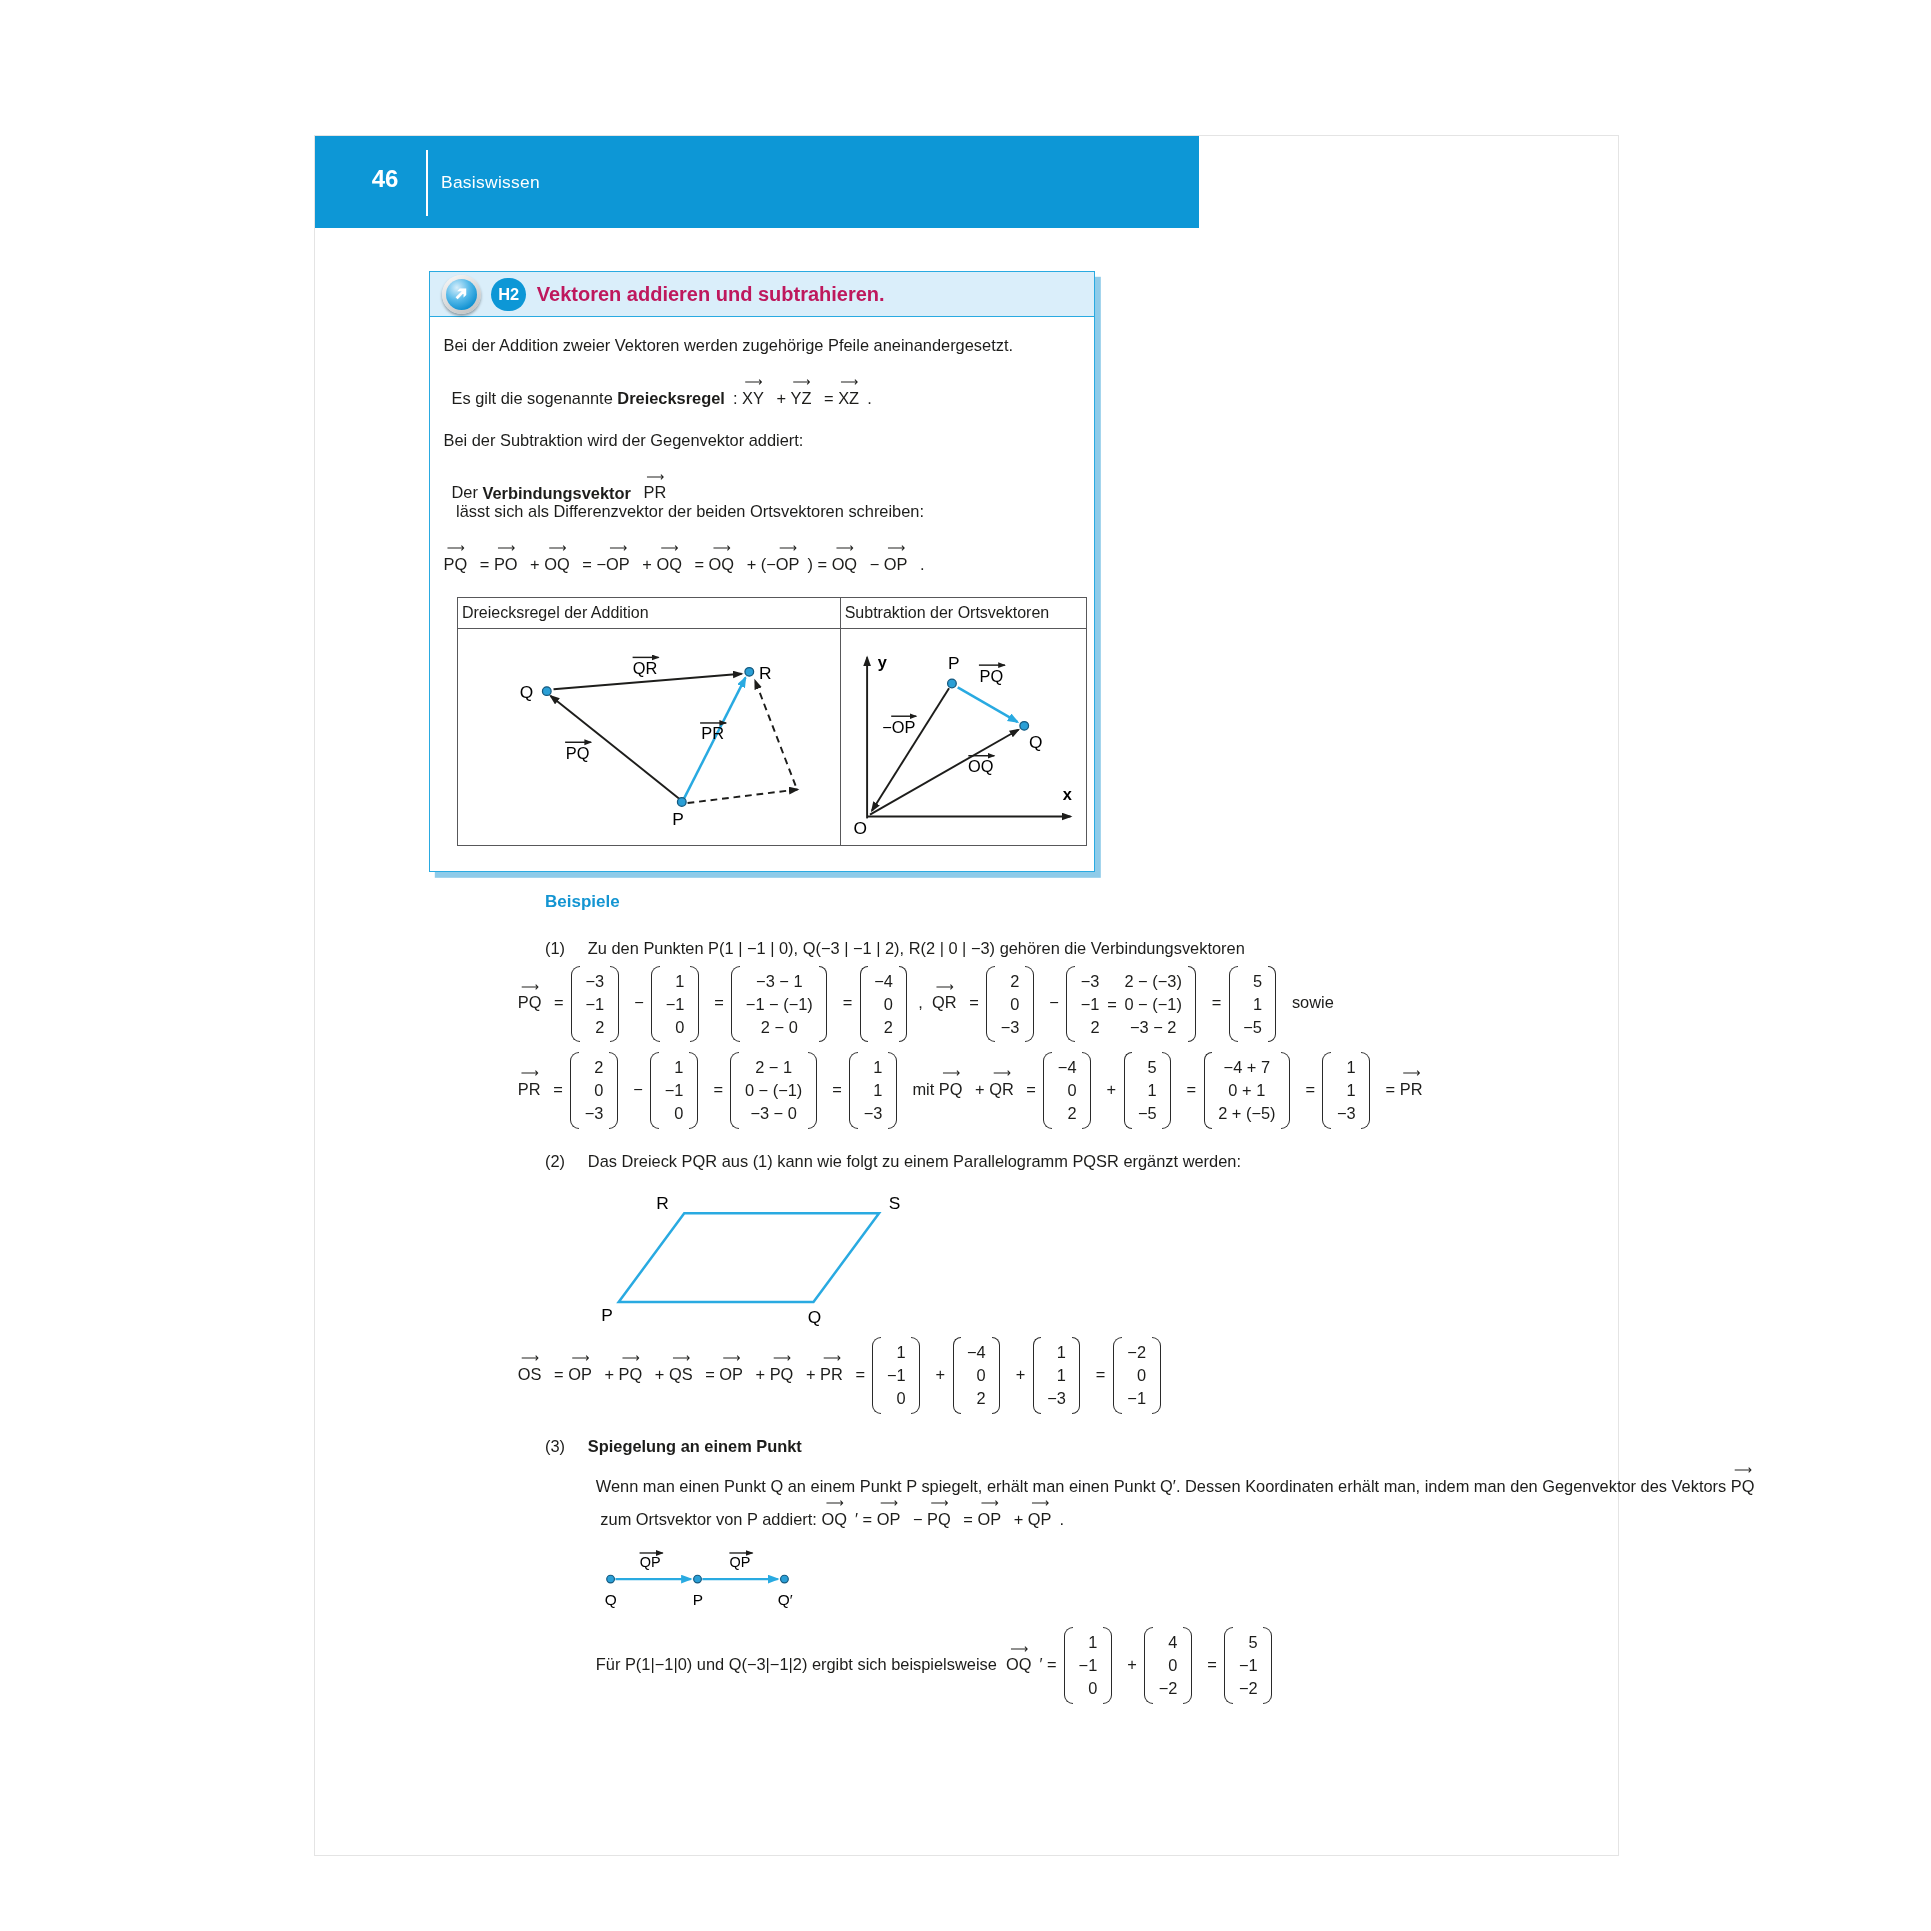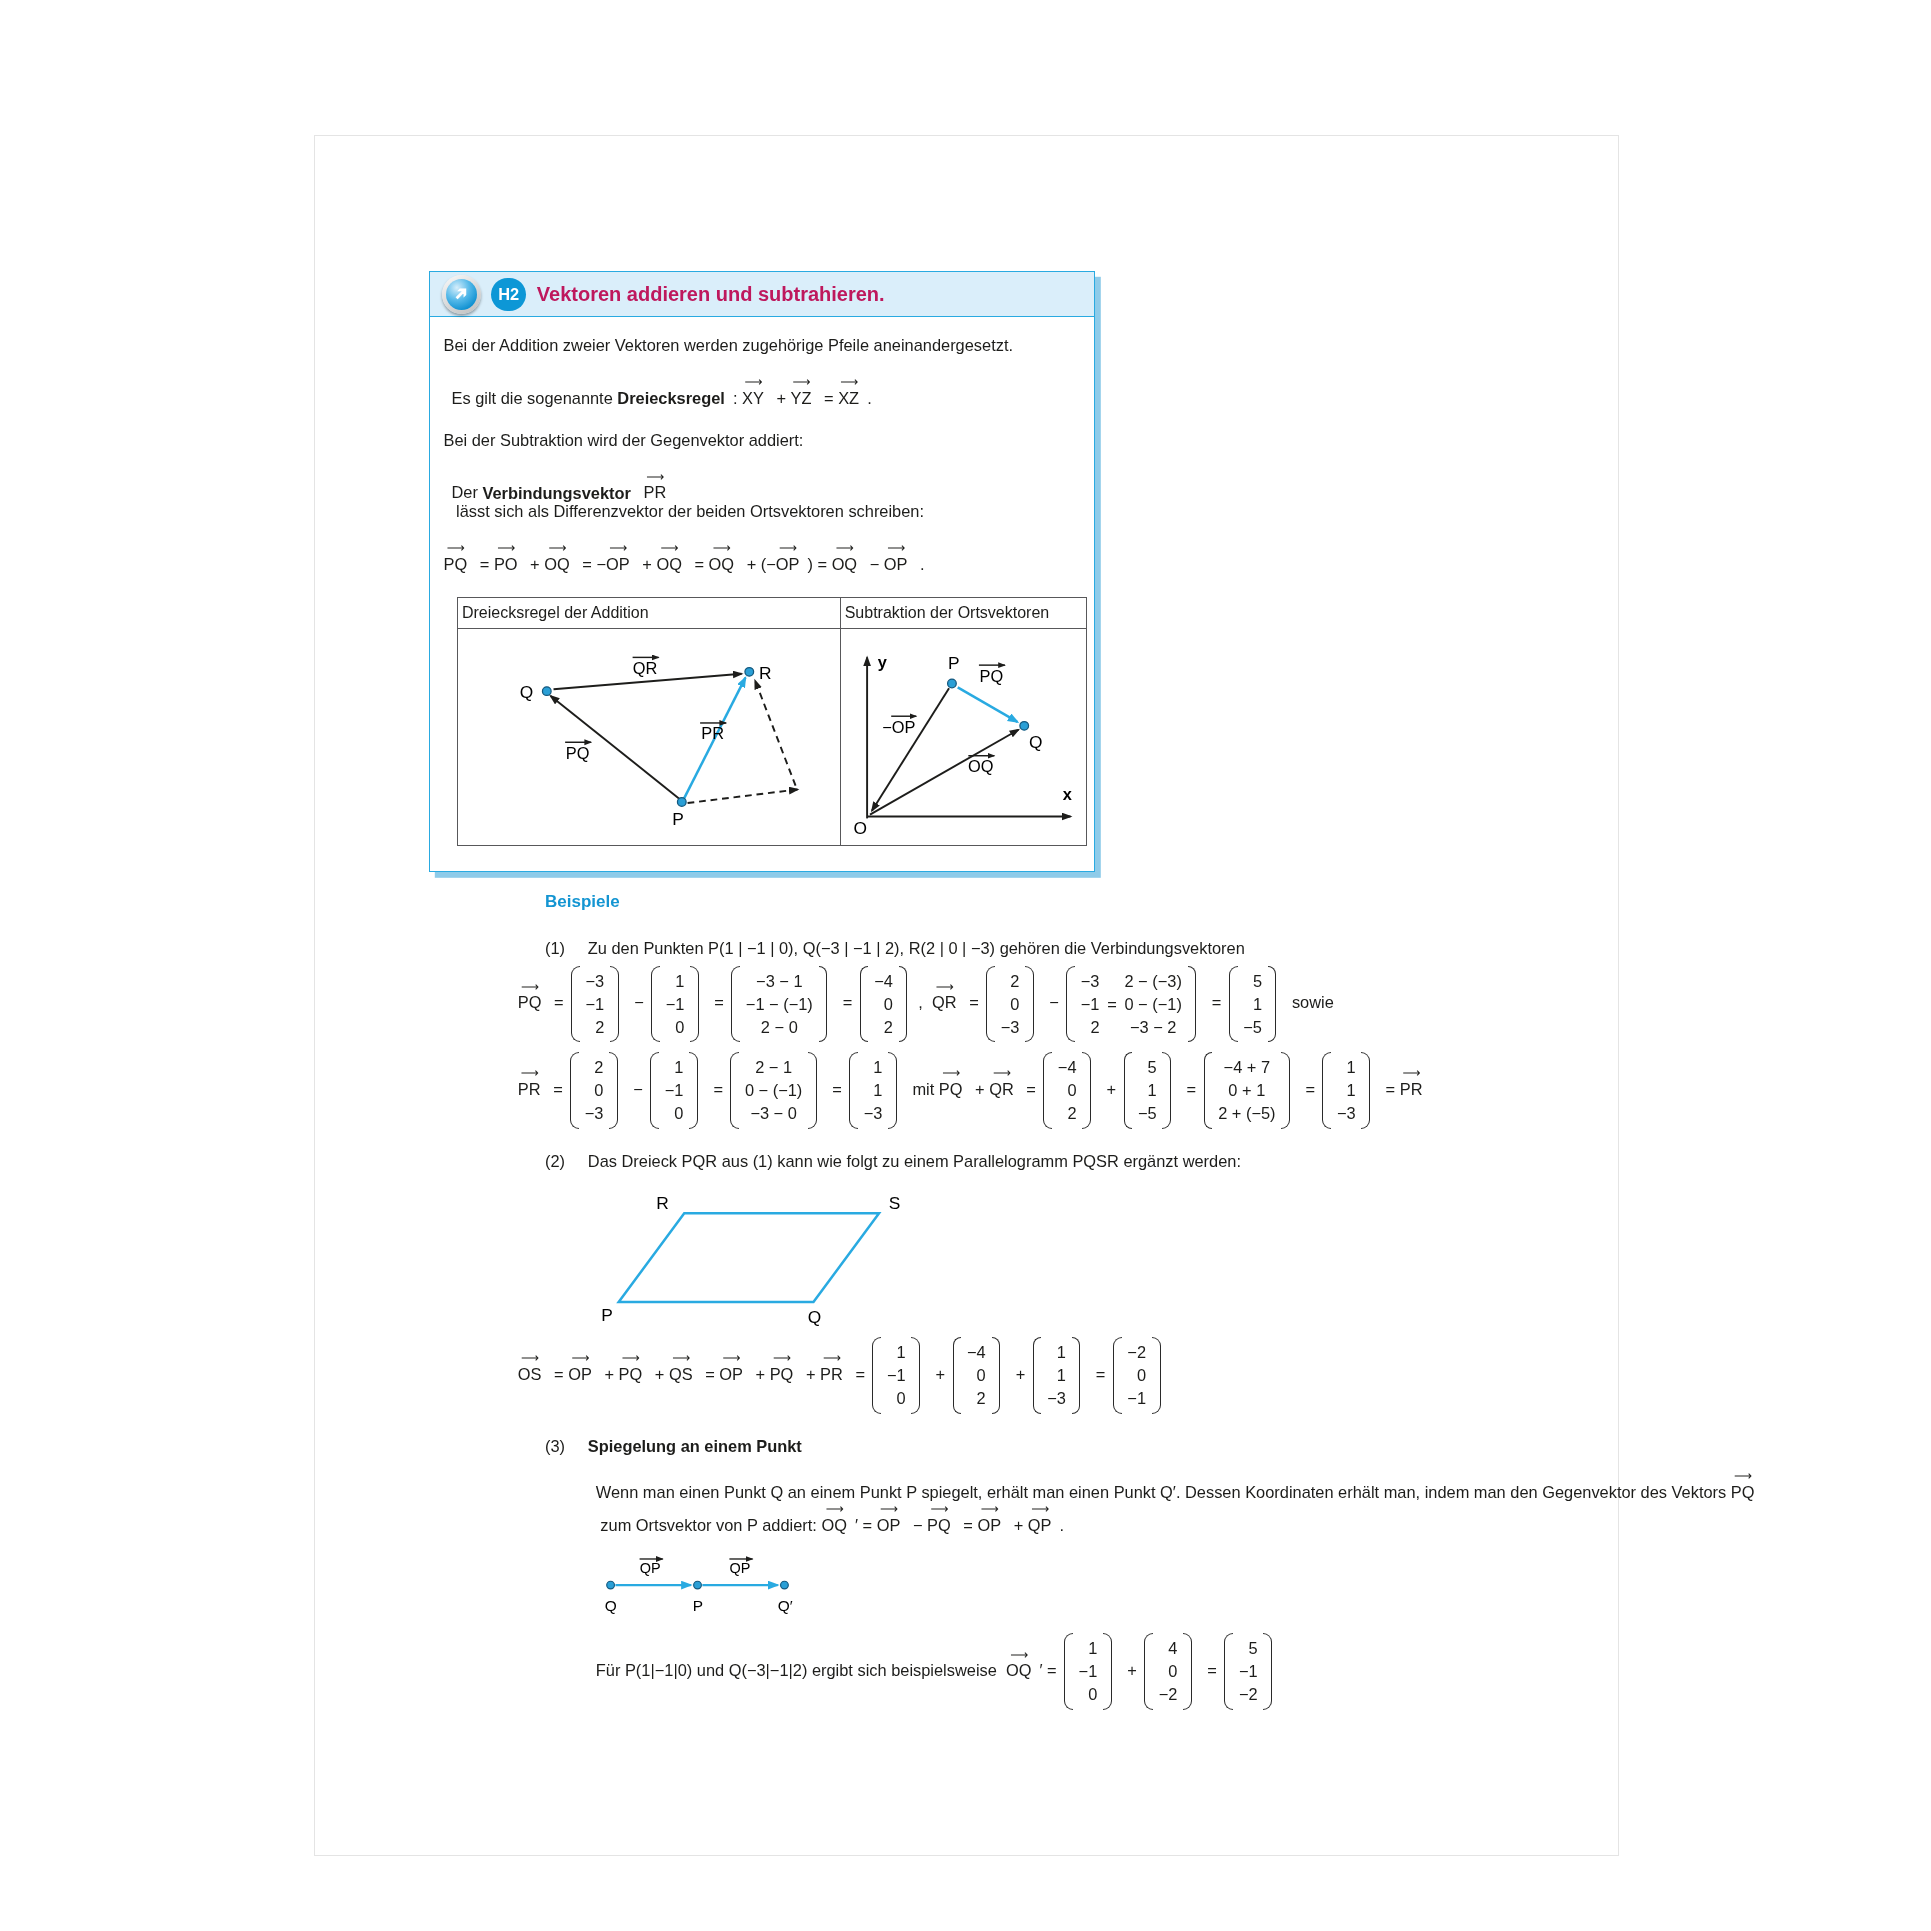--- a/index.html
+++ b/index.html
@@ -76,20 +76,25 @@
       </marker>
       <marker id="m-bs" markerWidth="9" markerHeight="8" refX="7" refY="3" orient="auto" markerUnits="userSpaceOnUse">
         <path d="M0,0 L8,3 L0,6 Z" fill="#1d1d1b"></path>
       </marker>
       <marker id="m-c" markerWidth="13" markerHeight="11" refX="10" refY="4.5" orient="auto" markerUnits="userSpaceOnUse">
         <path d="M0,0 L12,4.5 L0,9 Z" fill="#29aae1"></path>
       </marker>
     </defs>
   </svg>
 
+  <div class="topbar">
+    <div class="page-num">46</div>
+    <div class="top-divider"></div>
+    <div class="section-title">Basiswissen</div>
+  </div>
 
   <div class="infobox">
     <div class="ib-head">
       <span class="glossy">
         <span class="glossy-inner">
           <span class="arrow-glyph">➔</span>
         </span>
       </span>
       <span class="h2-badge">H2</span>
       <span class="ib-title">Vektoren addieren und subtrahieren.</span>
@@ -342,21 +347,21 @@
                 <span class="cell">−1</span>
               </span>
               <span class="pr"></span>
             </span></div>
       </div>
     </div>
 
     <div class="ex">
       <div class="ex-num">(3)</div>
       <div class="ex-body">
-        <p style="font-weight:bold;margin-bottom:16px">Spiegelung an einem Punkt</p>
+        <p style="font-weight:bold;margin-bottom:10px">Spiegelung an einem Punkt</p>
         <p class="ex3-para"><span class="t">Wenn man einen Punkt Q an einem Punkt P spiegelt, erhält man einen Punkt Q′. Dessen Koordinaten erhält man, indem man den Gegenvektor des Vektors </span><span class="vec"><span class="arr">⟶</span><span class="vbase">PQ</span></span><span class="t"> zum Ortsvektor von P addiert: </span><span class="vec"><span class="arr">⟶</span><span class="vbase">OQ</span></span><span class="t">′ = </span><span class="vec"><span class="arr">⟶</span><span class="vbase">OP</span></span><span class="t"> − </span><span class="vec"><span class="arr">⟶</span><span class="vbase">PQ</span></span><span class="t"> = </span><span class="vec"><span class="arr">⟶</span><span class="vbase">OP</span></span><span class="t"> + </span><span class="vec"><span class="arr">⟶</span><span class="vbase">QP</span></span><span class="t">.</span></p>
         <svg width="198" height="70" viewBox="0 0 205 72" style="margin:5.8px 0 0 11.6px;font-size:17px">
           <line x1="17" y1="34" x2="95" y2="34" stroke="#29aae1" stroke-width="2.4" marker-end="url(#m-c)"></line>
           <line x1="107" y1="34" x2="185" y2="34" stroke="#29aae1" stroke-width="2.4" marker-end="url(#m-c)"></line>
           <circle cx="12" cy="34" r="4" fill="#2a9fd6" stroke="#14597f" stroke-width="1.2"></circle>
           <circle cx="102" cy="34" r="4" fill="#2a9fd6" stroke="#14597f" stroke-width="1.2"></circle>
           <circle cx="192" cy="34" r="4" fill="#2a9fd6" stroke="#14597f" stroke-width="1.2"></circle>
           <text x="6" y="61" font-size="16">Q</text>
           <text x="97" y="61" font-size="16">P</text>
           <text x="185" y="61" font-size="16">Q′</text>

